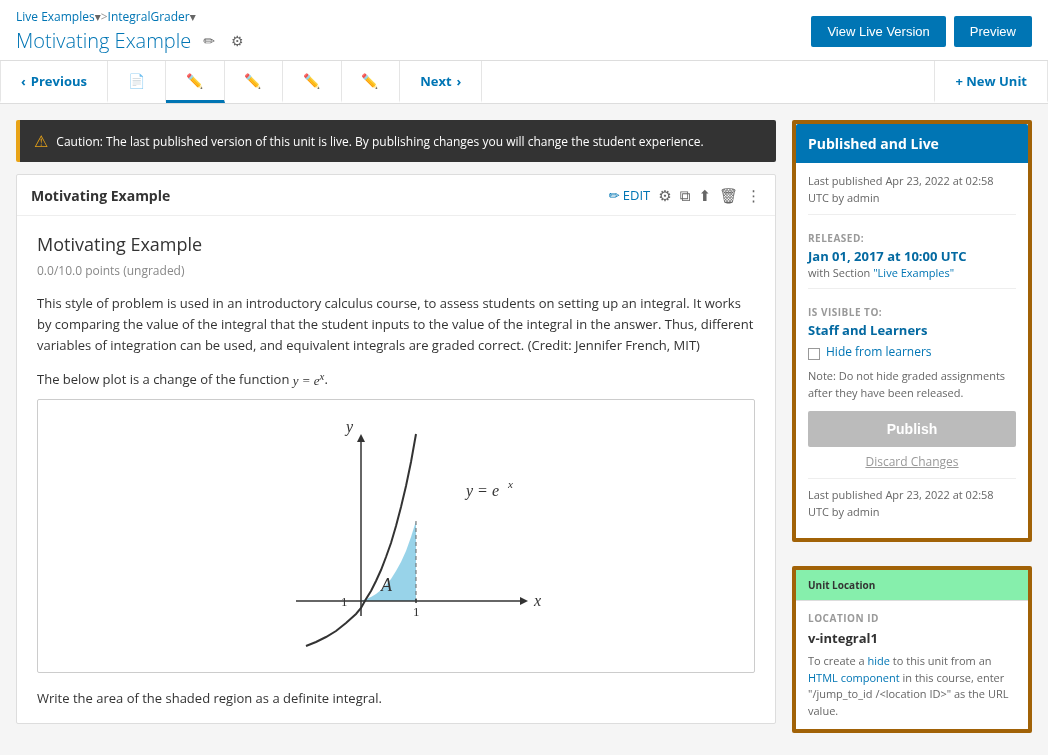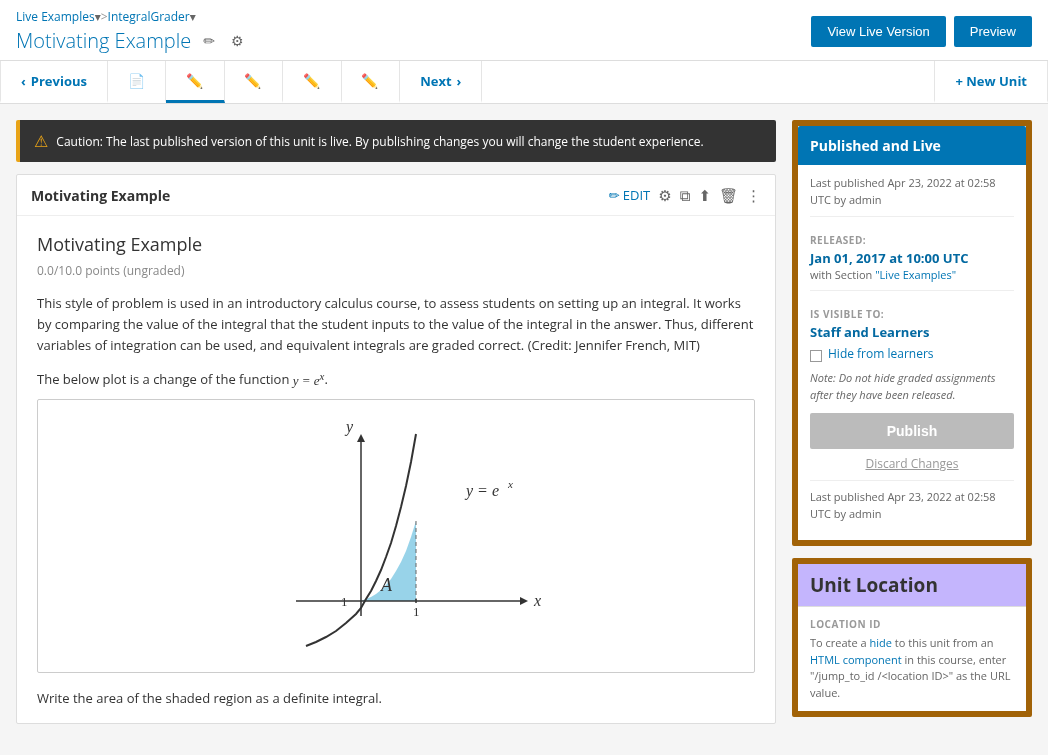--- a/index.html
+++ b/index.html
@@ -169,29 +169,29 @@
     }
     .graph-svg { width: 380px; height: 240px; }
 
     .write-area { font-size: 13px; color: #333; margin-top: 6px; }
 
     
     .right-panel { width: 240px; flex-shrink: 0; }
 
     .info-card {
       background: #fff;
-      border: 6px solid #a16207;
-      border-radius: 2px;
-      margin-bottom: 12px;
+      border: 4px solid #a16207;
+      border-radius: 2px;
+      margin-bottom: 24px;
     }
     .info-card-header {
-      background: #c4b5fd;
+      background: #86efac;
       border-bottom: 1px solid #ddd;
       padding: 8px 12px;
-      font-size: 19px;
+      font-size: 10px;
       font-weight: bold;
       color: #333;
     }
     .info-card-body { padding: 10px 12px; }
 
     .published-status {
       background: #0075b4;
       color: #fff;
       padding: 10px 12px;
       font-size: 14px;
@@ -208,21 +208,21 @@
       margin-top: 8px;
       margin-bottom: 2px;
     }
     .meta-value { font-size: 13px; font-weight: bold; color: #0369a1; }
     .meta-section { border-top: 1px solid #eee; padding-top: 8px; margin-top: 8px; }
 
     .hide-learners-row { display: flex; align-items: flex-end; gap: 6px; margin-top: 4px; }
     .checkbox { width: 12px; height: 12px; border: 1px solid #999; display: inline-block; background: #fff; cursor: pointer; }
     .hide-learners-label { font-size: 12px; color: #0075b4; cursor: pointer; }
 
-    .note-text { font-size: 11px; color: #666; margin-top: 8px; line-height: 1.5; font-style: italic; }
+    .note-text { font-size: 11px; color: #666; margin-top: 8px; line-height: 1.5; }
 
     .btn-publish {
       background: #bbb;
       color: #fff;
       border: none;
       padding: 10px;
       font-size: 14px;
       cursor: not-allowed;
       width: 100%;
       border-radius: 2px;
@@ -419,20 +419,21 @@
             <a>admin</a>
           </div>
         </div>
       </div>
     </div>
 
     <div class="info-card">
       <div class="info-card-header">Unit Location</div>
       <div class="info-card-body">
         <div class="location-id-label">LOCATION ID</div>
+        <div class="location-id-value">v-integral1</div>
         <div class="location-note">
           To create a <a>hide</a> to this unit from an <a>HTML component</a> in this course, enter "/jump_to_id /&lt;location ID&gt;" as the URL value.
         </div>
       </div>
     </div>
 
   </div>
 </div>
 
 </body></html>

